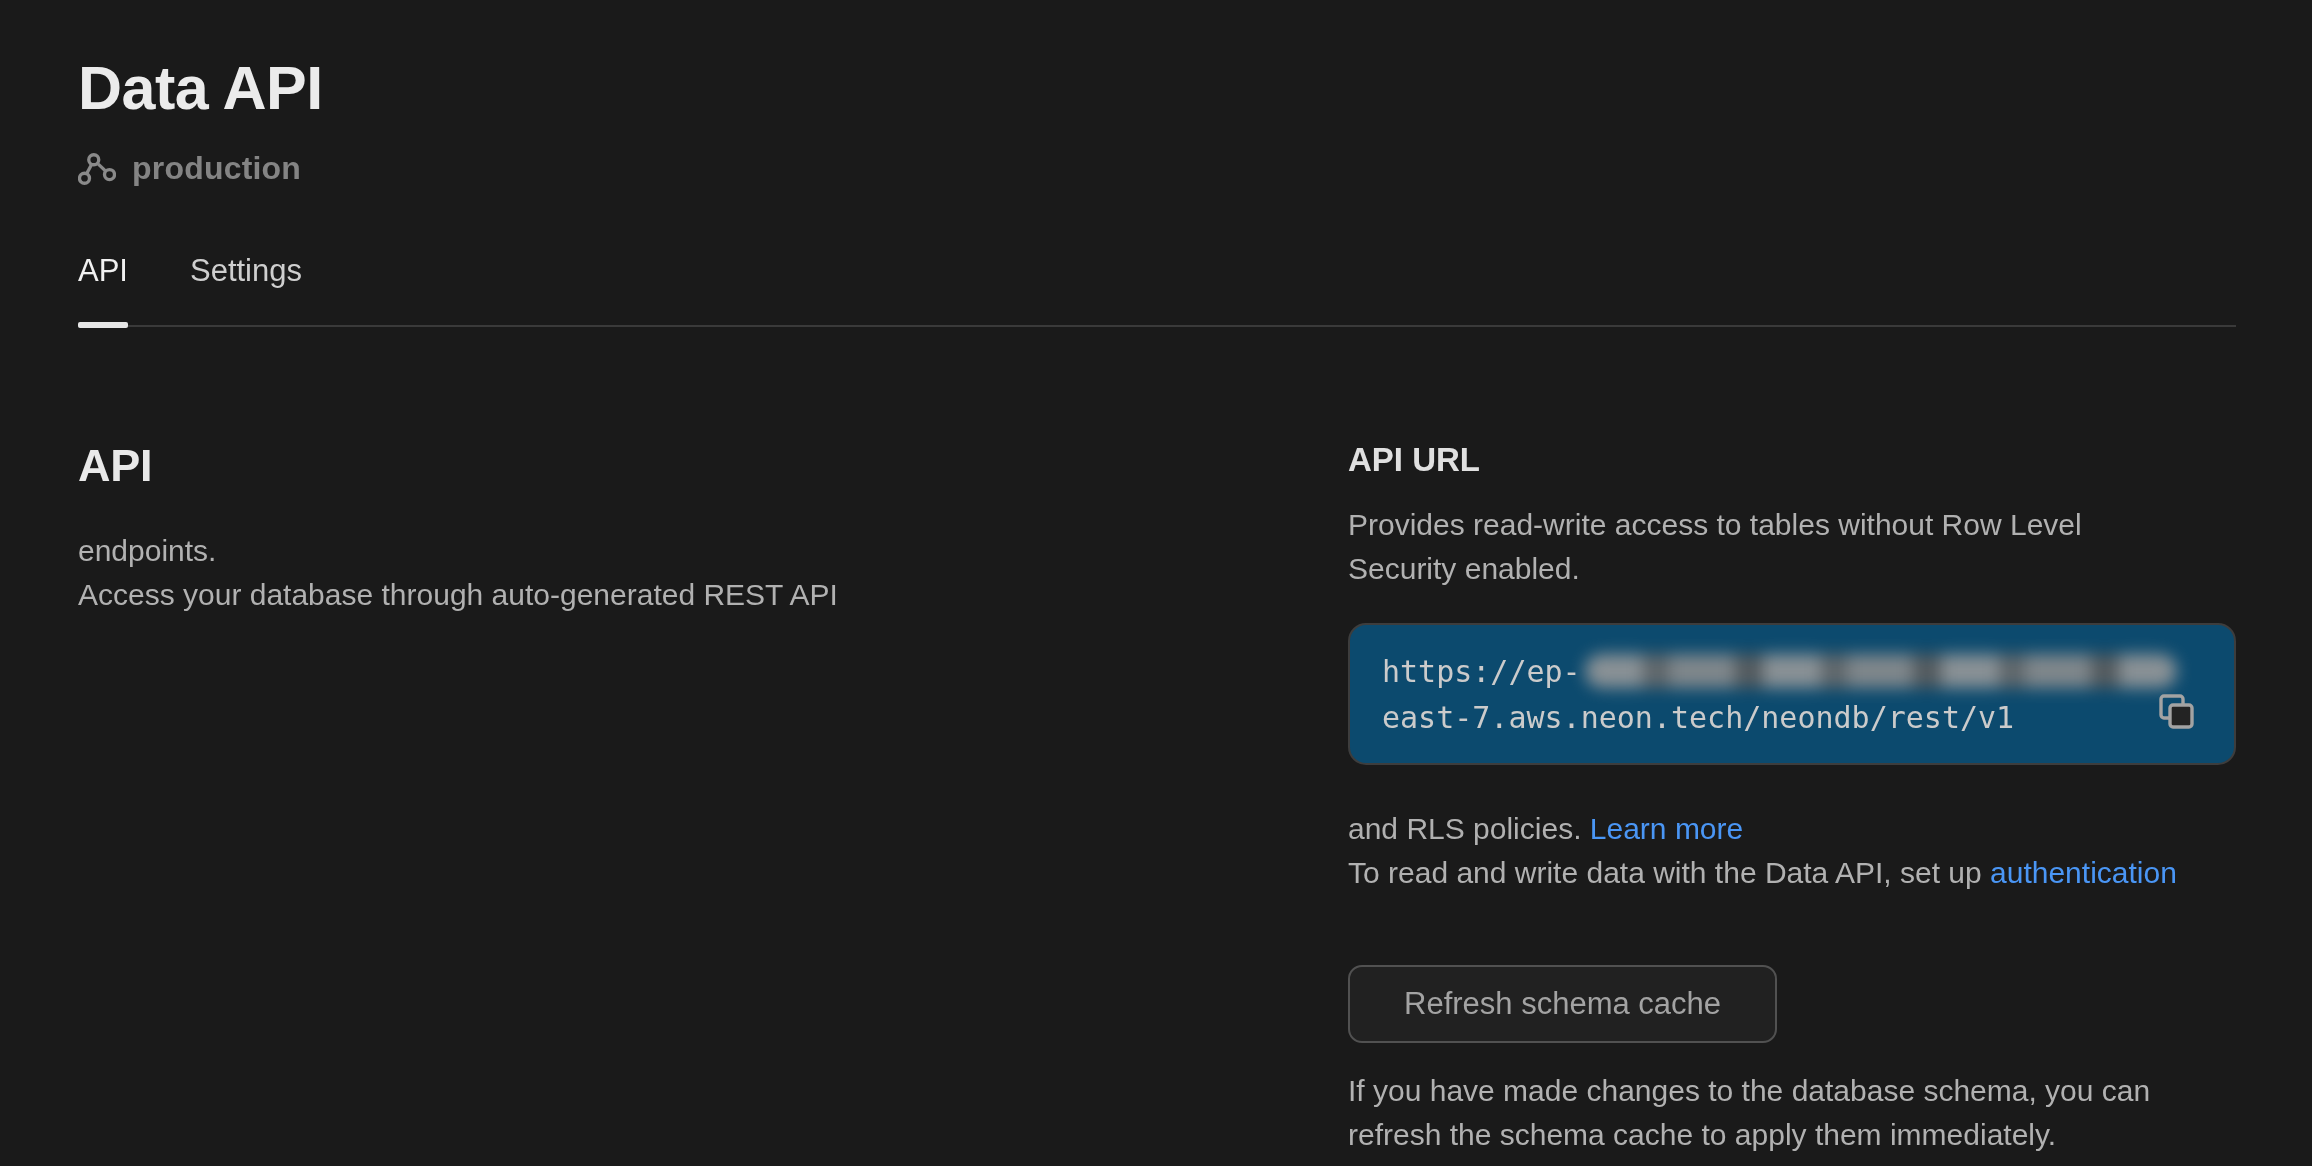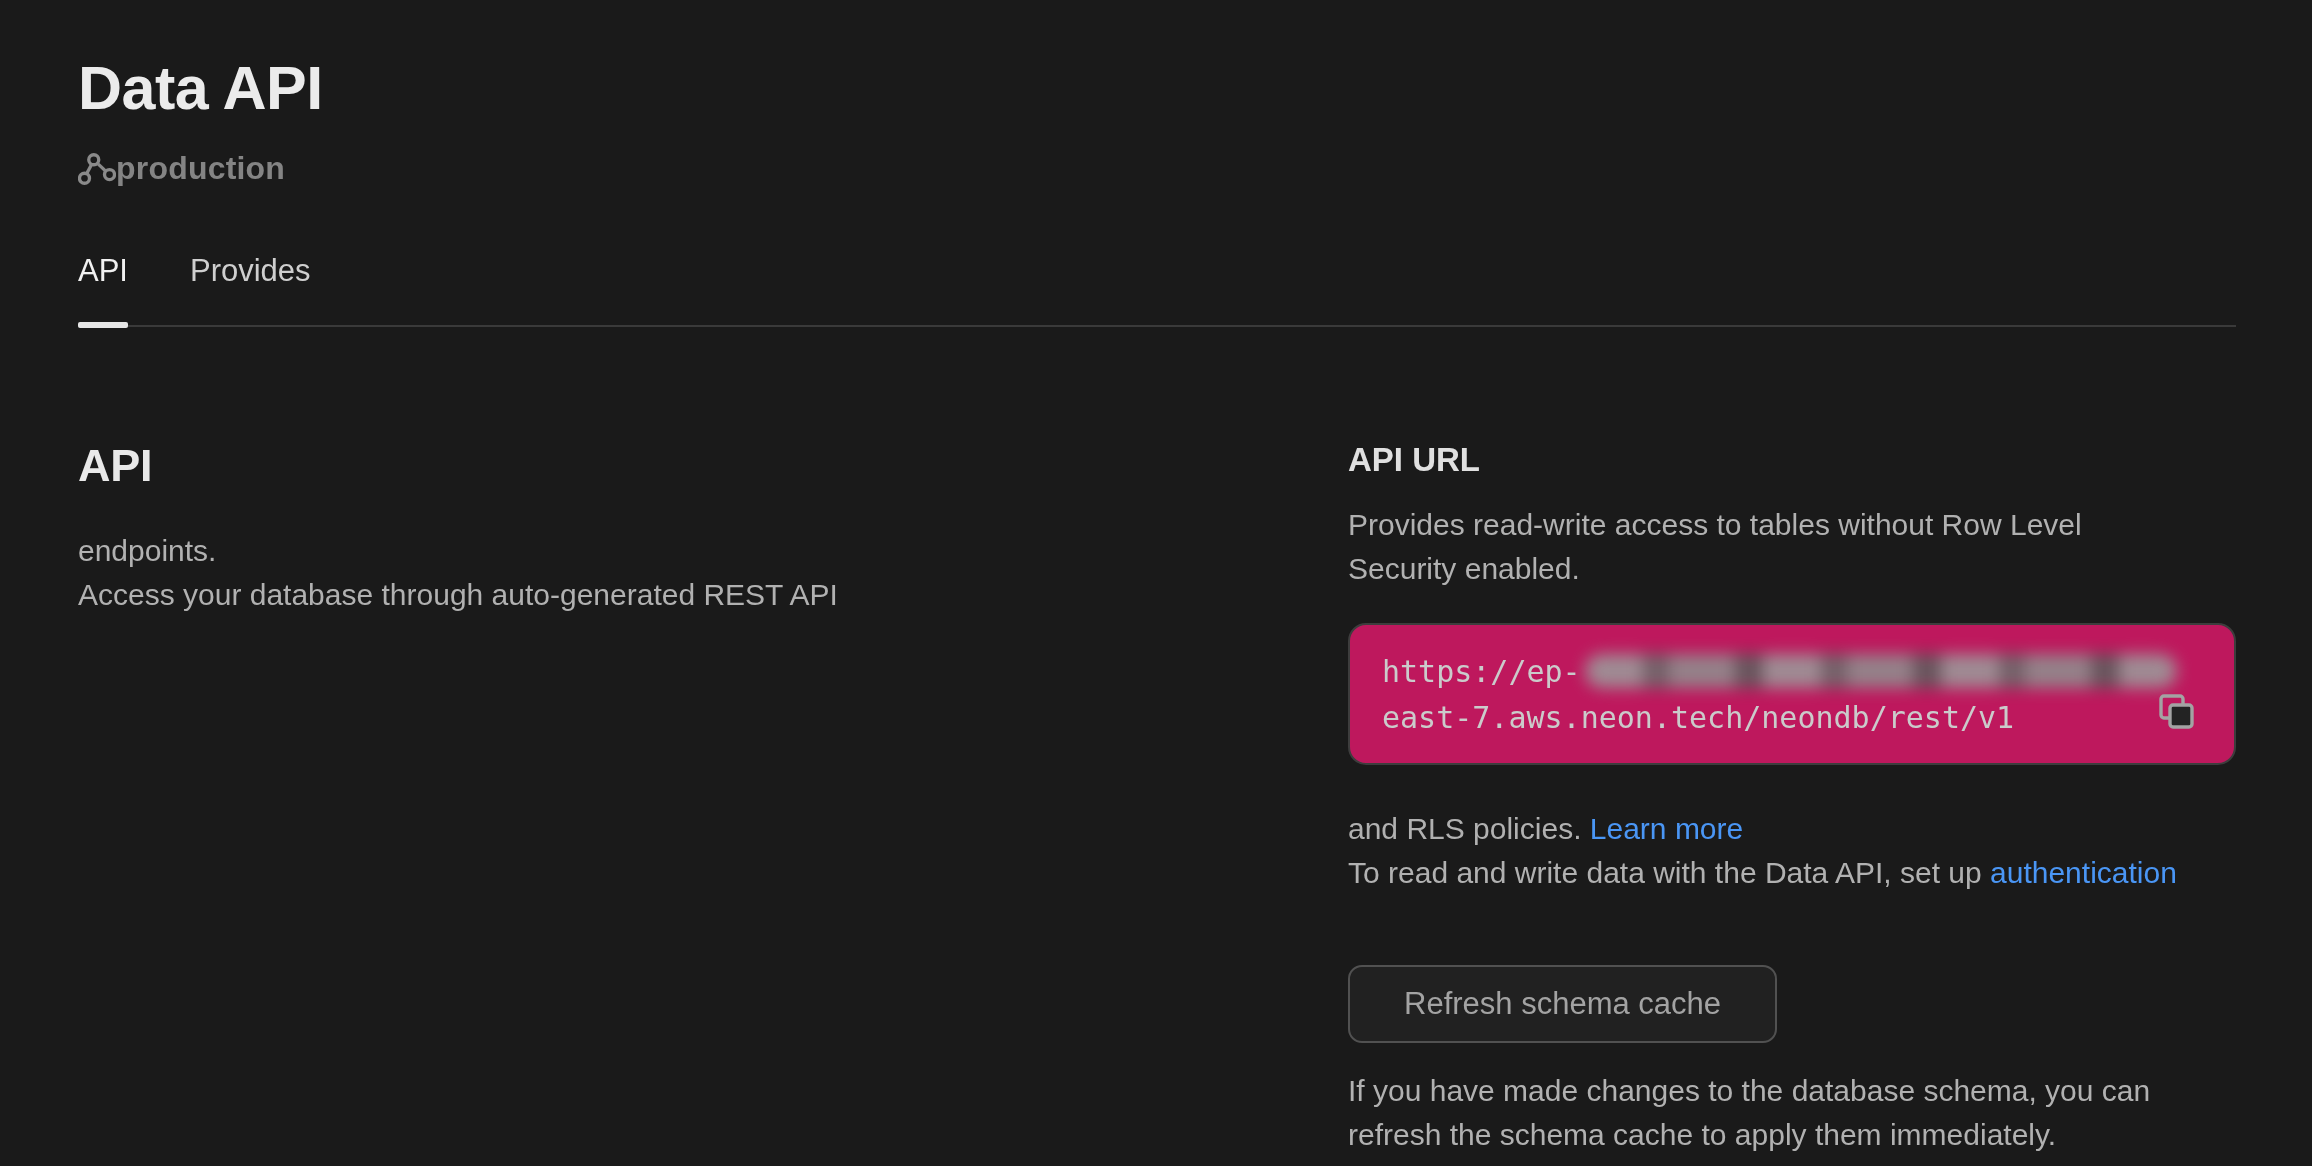--- a/index.html
+++ b/index.html
@@ -18,20 +18,21 @@
     font-size: 61px;
     line-height: 76px;
     font-weight: 700;
     letter-spacing: -0.5px;
     color: #ebebeb;
     margin-top: 10px;
   }
   .branch-row {
     display: flex;
     align-items: center;
+    gap: 16px;
     margin-top: 24px;
   }
   .branch-row svg { display: block; }
   .branch-name {
     font-size: 32px;
     font-weight: 600;
     color: #848484;
     letter-spacing: 0.2px;
   }
 
@@ -95,21 +96,21 @@
     line-height: 44px;
     color: #b1b1b1;
   }
 
   
   .code-box {
     position: relative;
     margin-top: 32px;
     width: 888px;
     height: 142px;
-    background: #be185d;
+    background: #0c4a6e;
     border: 2px solid #3d3d3d;
     border-radius: 18px;
     padding: 24px 32px;
     font-family: "DejaVu Sans Mono", monospace;
     font-size: 30px;
     line-height: 46px;
     color: #cbcbcb;
     white-space: nowrap;
   }
   .redacted-blob {
@@ -189,21 +190,21 @@
     </span>
     <span class="branch-name">production</span>
   </div>
 
   <div class="tabs">
     <div class="tab active">
       <span>API</span>
       <span class="indicator"></span>
     </div>
     <div class="tab">
-      <span>Provides</span>
+      <span>Settings</span>
       
     </div>
   </div>
 
   <div class="content">
 
     <div class="col-left">
       <h2 class="section-heading">API</h2>
       <p class="section-desc">
         <span class="line">endpoints.</span>

